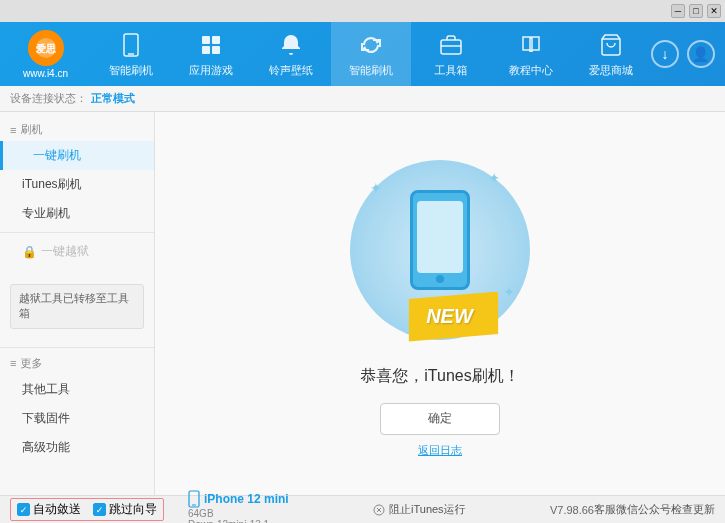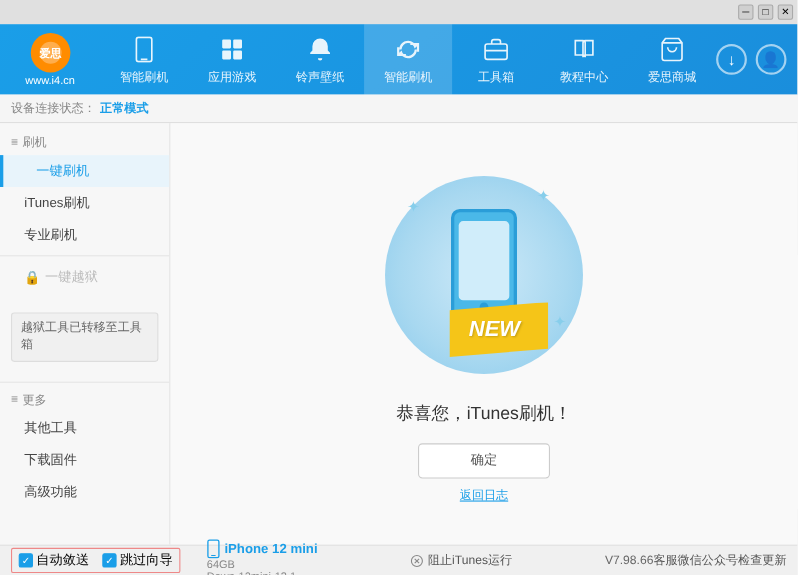--- a/index.html
+++ b/index.html
@@ -214,21 +214,21 @@
       bottom: 4px;
       left: 50%;
       transform: translateX(-50%);
       width: 8px; height: 8px;
       border-radius: 50%;
       background: #2a9dd8;
     }
     
     .new-banner {
       position: absolute;
-      bottom: 25px;
+      bottom: 8px;
       left: 50%;
       transform: translateX(-35%);
       width: 90px;
       height: 50px;
       background: #f5c518;
       clip-path: polygon(0 15%, 100% 0%, 100% 85%, 0% 100%);
       display: flex;
       align-items: center;
       justify-content: center;
     }

